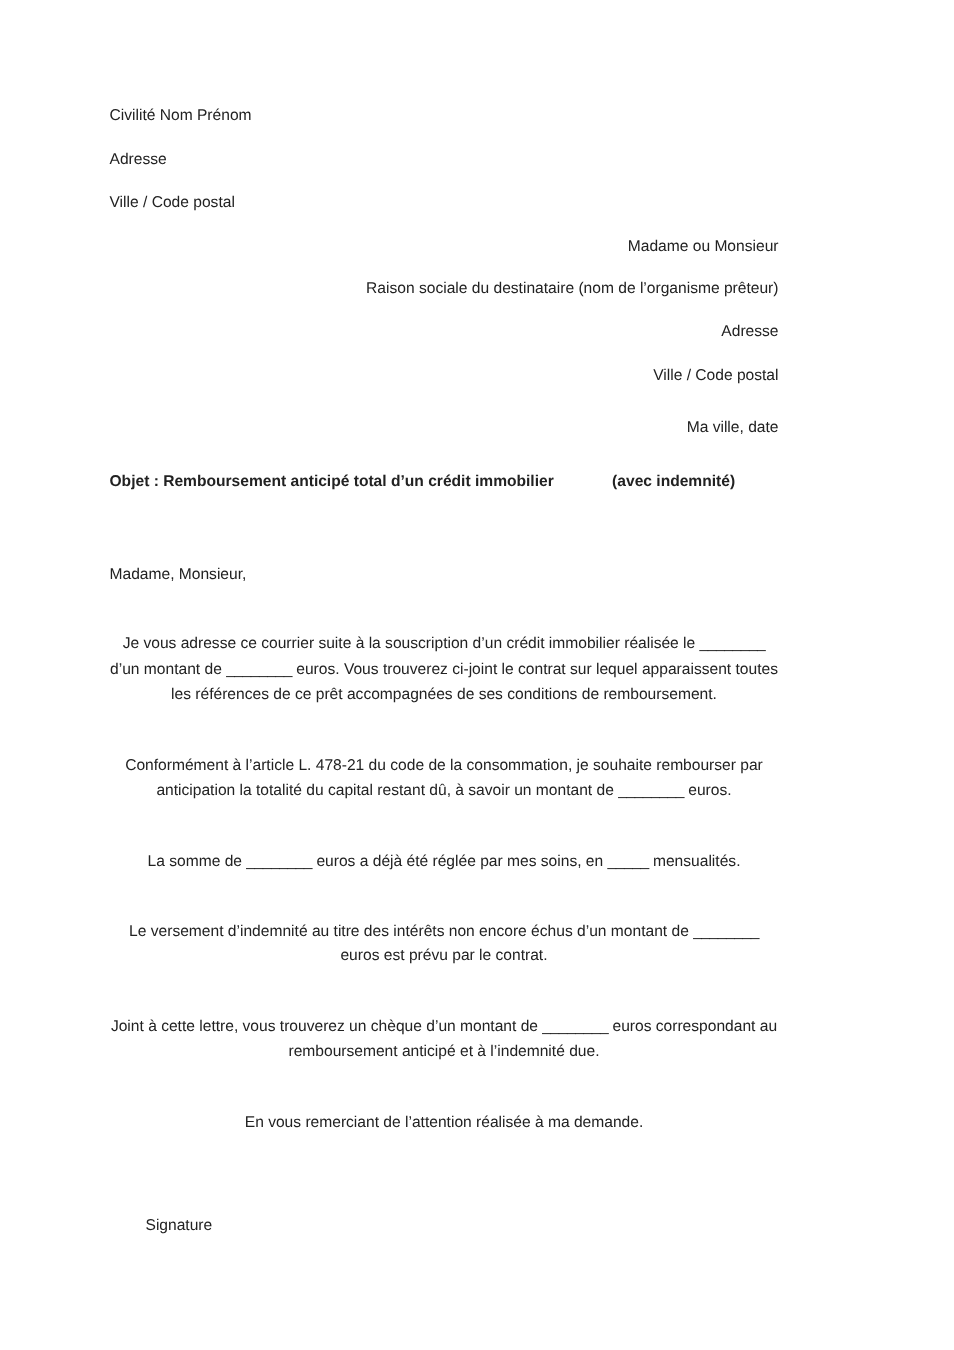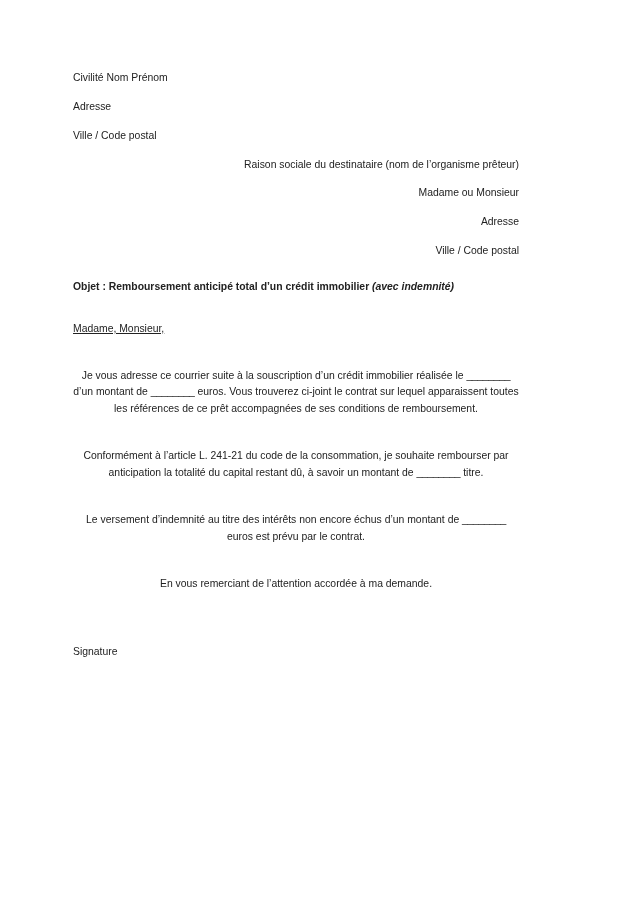--- a/index.html
+++ b/index.html
@@ -47,85 +47,92 @@
     margin-bottom: 0;
   }
 
   
   .subject {
     font-weight: bold;
     margin-top: 19px;
     margin-bottom: 0;
   }
   .subject .subject-note {
-    font-style: italic;
     font-weight: bold;
+    margin-left: 36px;
   }
 
   
   .salutation {
-    margin-top: 25px;
+    margin-top: 45px;
     margin-bottom: 0;
-    text-decoration: underline;
   }
   .para {
     margin-top: 30px;
     margin-bottom: 0;
     text-align: center;
   }
   .para.tight { margin-top: 29px; }
 
   .signature {
     margin-top: 52px;
     margin-bottom: 0;
+    margin-left: 24px;
   }
 
   .blank {
     letter-spacing: -0.3px;
   }
 </style>
 </head>
 <body>
 
 <div class="page">
   <div class="content">
 
     <div class="sender-block">
       <div class="sender-line">Civilité Nom Prénom</div>
       <div class="sender-line">Adresse</div>
       <div class="sender-line">Ville / Code postal</div>
     </div>
 
     <div class="recipient-block">
+      <div class="recipient-line">Madame ou Monsieur</div>
       <div class="recipient-line">Raison sociale du destinataire (nom de l’organisme prêteur)</div>
-      <div class="recipient-line">Madame ou Monsieur</div>
       <div class="recipient-line">Adresse</div>
       <div class="recipient-line">Ville / Code postal</div>
     </div>
 
+    <div class="date-line">Ma ville, date</div>
 
     <div class="subject">
       <span>Objet : Remboursement anticipé total d’un crédit immobilier</span><span>&nbsp;</span><span class="subject-note">(avec indemnité)</span>
     </div>
 
     <div class="salutation">Madame, Monsieur,</div>
 
     <div class="para">
       <span>Je vous adresse ce courrier suite à la souscription d’un crédit immobilier réalisée le </span><span class="blank">________</span><span> d’un montant de </span><span class="blank">________</span><span> euros. Vous trouverez ci-joint le contrat sur lequel apparaissent toutes les références de ce prêt accompagnées de ses conditions de remboursement.</span>
     </div>
 
     <div class="para">
-      <span>Conformément à l’article L. 241-21 du code de la consommation, je souhaite rembourser par anticipation la totalité du capital restant dû, à savoir un montant de </span><span class="blank">________</span><span> titre.</span>
+      <span>Conformément à l’article L. 478-21 du code de la consommation, je souhaite rembourser par anticipation la totalité du capital restant dû, à savoir un montant de </span><span class="blank">________</span><span> euros.</span>
     </div>
 
+    <div class="para">
+      <span>La somme de </span><span class="blank">________</span><span> euros a déjà été réglée par mes soins, en </span><span class="blank">_____</span><span> mensualités.</span>
+    </div>
 
     <div class="para">
       <span>Le versement d’indemnité au titre des intérêts non encore échus d’un montant de </span><span class="blank">________</span><span> euros est prévu par le contrat.</span>
     </div>
 
+    <div class="para">
+      <span>Joint à cette lettre, vous trouverez un chèque d’un montant de </span><span class="blank">________</span><span> euros correspondant au remboursement anticipé et à l’indemnité due.</span>
+    </div>
 
-    <div class="para">En vous remerciant de l’attention accordée à ma demande.</div>
+    <div class="para">En vous remerciant de l’attention réalisée à ma demande.</div>
 
 
     <div class="signature">Signature</div>
 
   </div>
 </div>
 
 </body></html>

